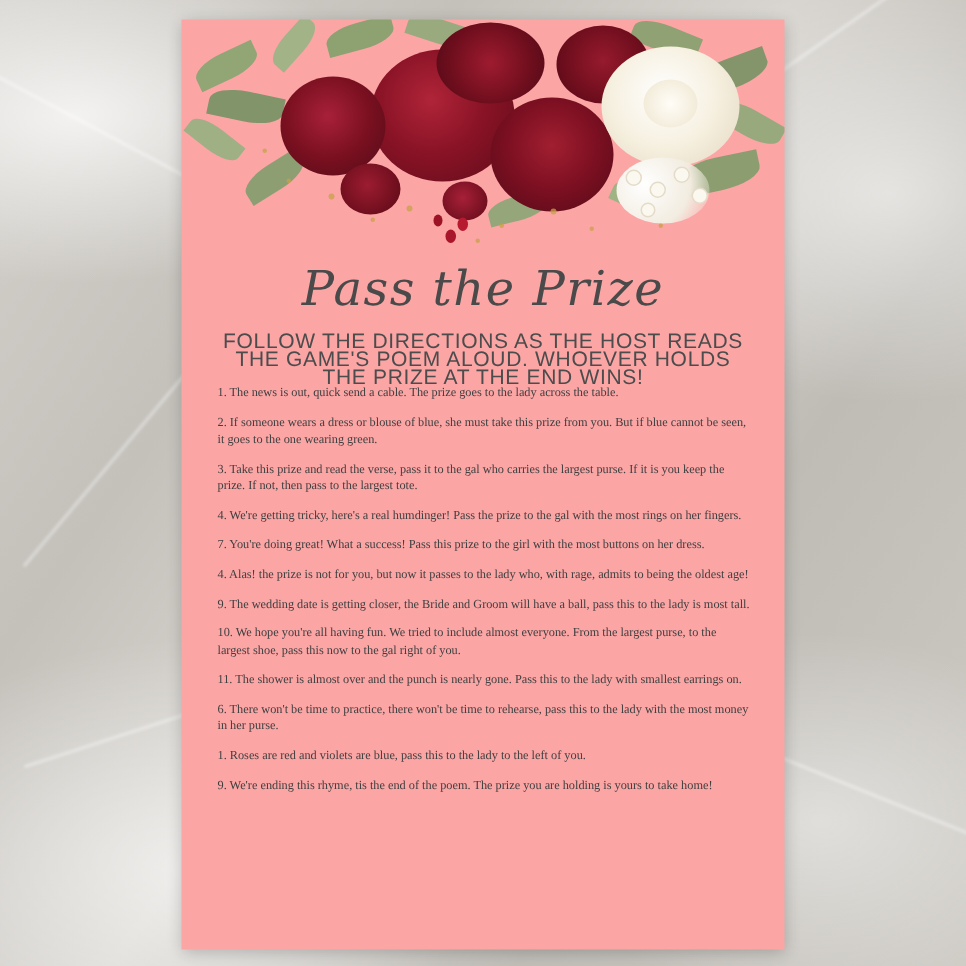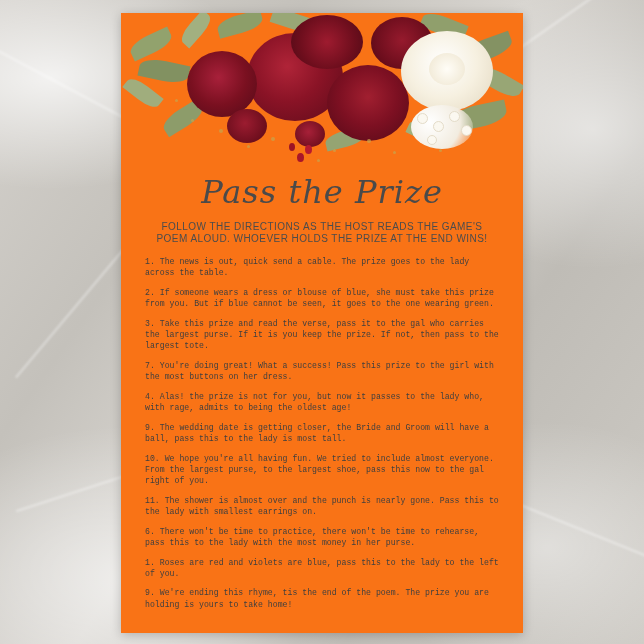--- a/index.html
+++ b/index.html
@@ -31,21 +31,21 @@
     transform-origin: center;
     filter: blur(1px);
   }
 
   .card {
     position: absolute;
     left: 121px;
     top: 13px;
     width: 402px;
     height: 620px;
-    background: #f97316;
+    background: #fca5a5;
     box-shadow: 0 2px 10px rgba(0,0,0,0.22);
     overflow: hidden;
   }
 
   
   .floral {
     position: absolute;
     left: 0;
     top: 0;
     width: 402px;
@@ -80,39 +80,39 @@
     color: #4a4a4a;
     letter-spacing: 1px;
   }
 
   .subtitle {
     position: absolute;
     top: 208px;
     left: 26px;
     width: 350px;
     text-align: center;
-    font-size: 10px;
+    font-size: 14px;
     line-height: 12px;
     letter-spacing: 0.45px;
     color: #4c4c4c;
     font-family: "Liberation Sans", sans-serif;
   }
 
   .items {
     position: absolute;
     top: 243px;
     left: 24px;
     width: 356px;
   }
   .item {
     font-size: 8.2px;
     line-height: 11.2px;
     color: #3f3f3f;
     margin-bottom: 8.5px;
-    font-family: Liberation Mono, monospace;
+    font-family: Liberation Serif, serif;
   }
 </style>
 </head>
 <body>
 
 <div class="backdrop">
   <div class="vein" style="left:-40px;top:120px;width:340px;height:2px;transform:rotate(28deg);"></div>
   <div class="vein" style="left:380px;top:40px;width:300px;height:2px;transform:rotate(-35deg);"></div>
   <div class="vein" style="left:10px;top:470px;width:260px;height:2px;transform:rotate(-18deg);"></div>
   <div class="vein" style="left:420px;top:520px;width:280px;height:2px;transform:rotate(22deg);"></div>
@@ -172,20 +172,21 @@
   </div>
 
   <div class="title">Pass the Prize</div>
 
   <div class="subtitle">FOLLOW THE DIRECTIONS AS THE HOST READS THE GAME'S POEM ALOUD. WHOEVER HOLDS THE PRIZE AT THE END WINS!</div>
 
   <div class="items">
     <div class="item">1. The news is out, quick send a cable.  The prize goes to the lady across the table.</div>
     <div class="item">2. If someone wears a dress or blouse of blue, she must take this prize from you.  But if blue cannot be seen, it goes to the one wearing green.</div>
     <div class="item">3. Take this prize and read the verse, pass it to the gal who carries the largest purse.  If it is you keep the prize. If not, then pass to the largest tote.</div>
+    <div class="item">4.  We're getting tricky, here's a real humdinger!  Pass the prize to the gal with the most rings on her fingers.</div>
     <div class="item">7. You're doing great!  What a success!  Pass this prize to the girl with the most buttons on her dress.</div>
     <div class="item">4. Alas! the prize is not for you, but now it passes to the lady who, with rage, admits to being the oldest age!</div>
     <div class="item">9.  The wedding date is getting closer, the Bride and Groom will have a ball, pass this to the lady is most tall.</div>
     <div class="item">10.  We hope you're all having fun.  We tried to include almost everyone.  From the largest purse, to the largest shoe, pass this now to the gal right of you.</div>
     <div class="item">11.  The shower is almost over and the punch is nearly gone.  Pass this to the lady with smallest earrings on.</div>
     <div class="item">6.  There won't be time to practice, there won't be time to rehearse, pass this to the lady with the most money in her purse.</div>
     <div class="item">1.  Roses are red and violets are blue, pass this to the lady to the left of you.</div>
     <div class="item">9.  We're ending this rhyme, tis the end of the poem.  The prize you are holding is yours to take home!</div>
   </div>
 

